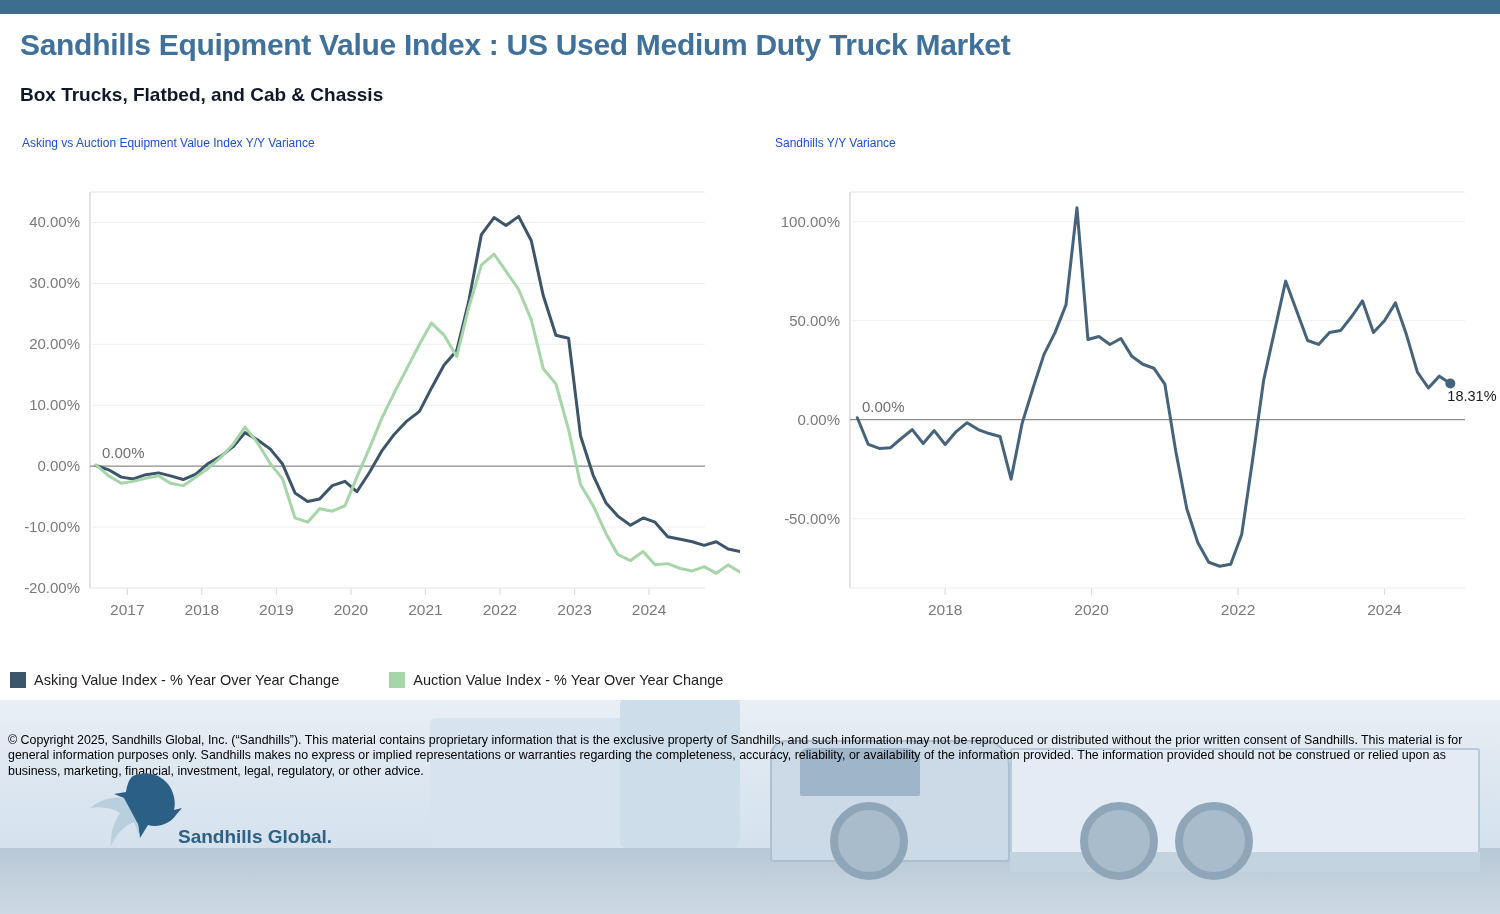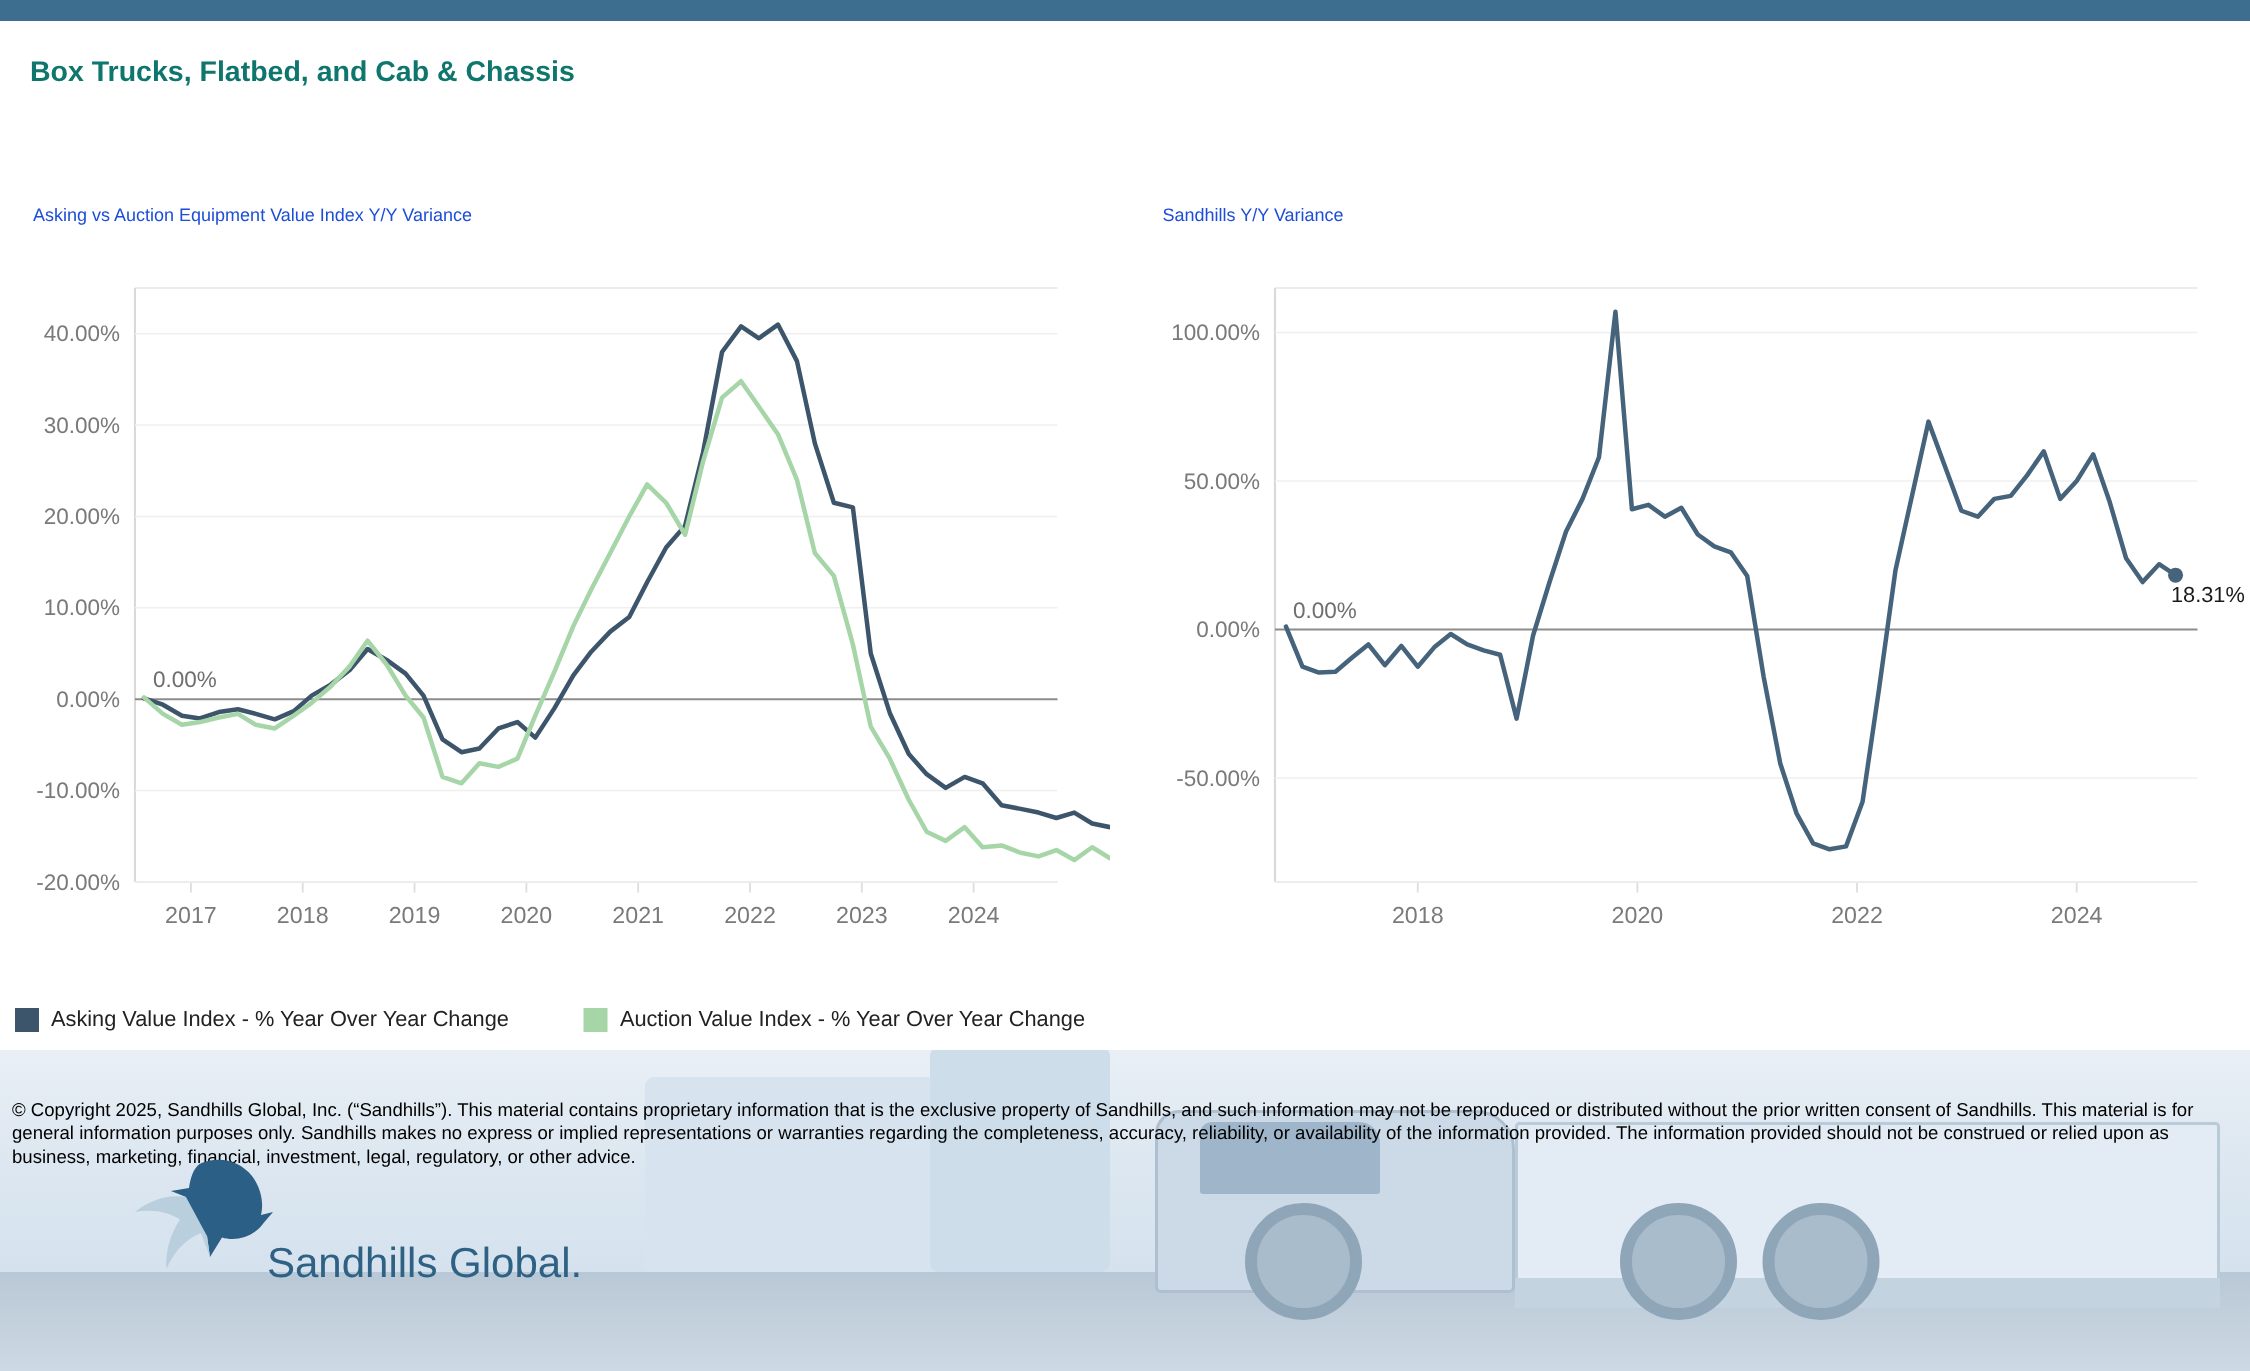--- a/index.html
+++ b/index.html
@@ -7,21 +7,21 @@
   body {
     width:1500px; height:914px;
     font-family:"Liberation Sans", sans-serif;
     background:#ffffff;
     overflow:hidden;
     position:relative;
   }
   .topbar { position:absolute; left:0; top:0; width:1500px; height:14px; background:#3d6e8f; }
   .titlewrap { position:absolute; left:20px; top:28px; }
   .main-title { font-size:30px; font-weight:bold; color:#40719a; letter-spacing:-0.3px; margin:0; white-space:nowrap; }
-  .sub-title { font-size:19px; font-weight:bold; color:#0f766e; margin:10px 0 0 0; white-space:nowrap; }
+  .sub-title { font-size:19px; font-weight:bold; color:#0f172a; margin:22px 0 0 0; white-space:nowrap; }
 
   .panel-title { position:absolute; font-size:12px; color:#1d4ed8; }
   #left-panel-title { left:22px; top:136px; }
   #right-panel-title { left:775px; top:136px; }
 
   .chart-area { position:absolute; }
   #left-chart { left:0px; top:170px; width:740px; height:480px; }
   #right-chart { left:745px; top:170px; width:755px; height:480px; }
 
   .svg-chart { display:block; }
@@ -50,33 +50,34 @@
   .truck-cab { position:absolute; left:770px; bottom:52px; width:240px; height:122px; background:#ccdae7; border:2px solid #aebfd0; border-radius:16px 26px 4px 4px; }
   .truck-window { position:absolute; left:800px; bottom:118px; width:120px; height:48px; background:#9fb5c9; border-radius:8px 14px 2px 2px; }
   .wheel { position:absolute; bottom:34px; width:78px; height:78px; border-radius:50%; background:#a9bccc; border:8px solid #8fa6b9; }
   .wheel.w1 { left:830px; }
   .wheel.w2 { left:1080px; }
   .wheel.w3 { left:1175px; }
   .bg-blur1 { position:absolute; left:430px; bottom:66px; width:200px; height:130px; background:#d7e3ee; border-radius:6px; }
   .bg-blur2 { position:absolute; left:620px; bottom:66px; width:120px; height:150px; background:#cdddea; border-radius:6px; }
 
   .logo { position:absolute; left:78px; top:768px; width:260px; height:92px; z-index:6; }
-  .logo-text { position:absolute; left:100px; top:58px; font-size:28px; color:#2e6183; font-weight:400; white-space:nowrap; }
+  .logo-text { position:absolute; left:100px; top:58px; font-size:19px; color:#2e6183; font-weight:700; white-space:nowrap; }
 
   text.tick { font-size:15px; fill:#7a7a7a; font-family:"Liberation Sans", sans-serif; }
   text.xtick { font-size:15.5px; fill:#7a7a7a; font-family:"Liberation Sans", sans-serif; }
   text.annot { font-size:15px; fill:#6f6f6f; font-family:"Liberation Sans", sans-serif; }
   text.endlabel { font-size:14.5px; fill:#1a1a1a; font-family:"Liberation Sans", sans-serif; }
 </style>
 </head>
 <body>
 
 <div class="topbar"></div>
 
 <div class="titlewrap">
+  <h1 class="main-title">Sandhills Equipment Value Index : US Used Medium Duty Truck Market</h1>
   <h2 class="sub-title">Box Trucks, Flatbed, and Cab &amp; Chassis</h2>
 </div>
 
 <div class="panel-title" id="left-panel-title">Asking vs Auction Equipment Value Index Y/Y Variance</div>
 <div class="panel-title" id="right-panel-title">Sandhills Y/Y Variance</div>
 
 <div class="chart-area" id="left-chart">
   <svg class="svg-chart" id="svg-left" width="740" height="480" viewBox="0 0 740 480">
       <line x1="90" y1="22" x2="705" y2="22" stroke="#e6e6e6" stroke-width="1"></line>
       <line x1="90" y1="22" x2="90" y2="418" stroke="#d9d9d9" stroke-width="1.4"></line>

